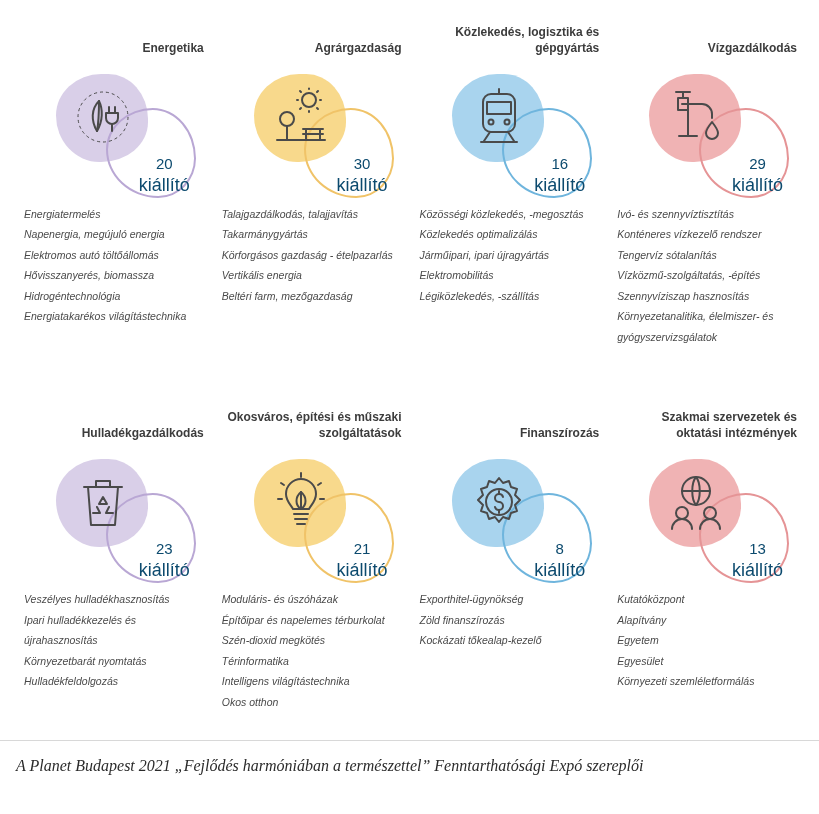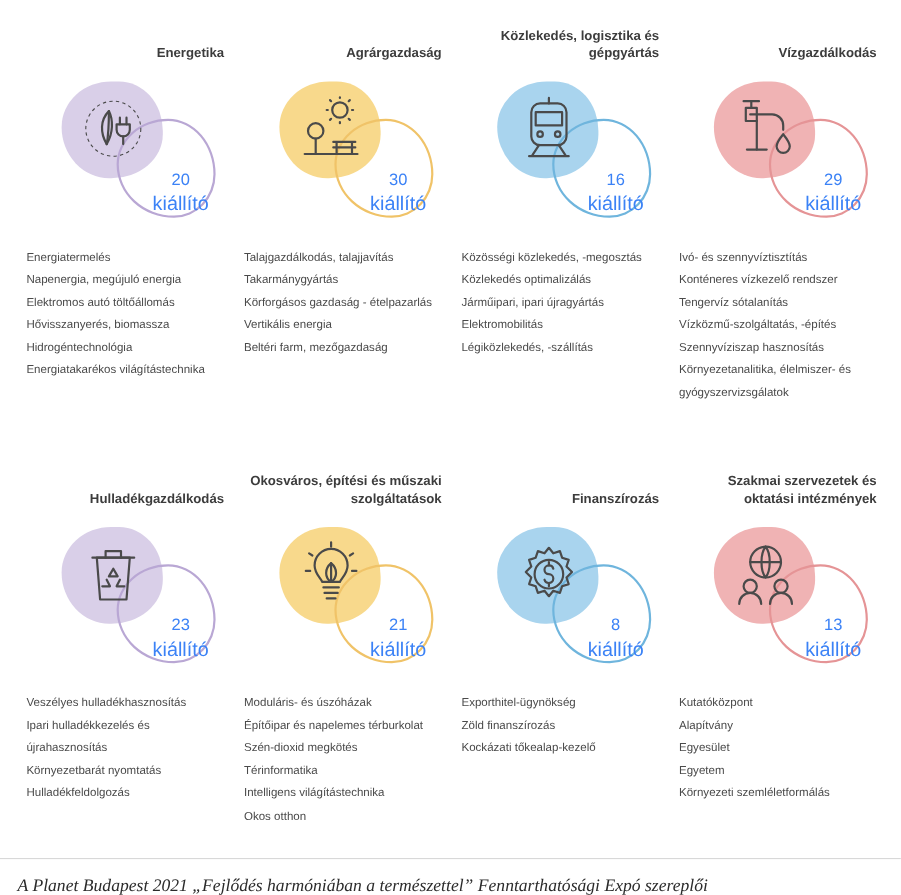--- a/index.html
+++ b/index.html
@@ -77,28 +77,29 @@
     justify-content: center;
   }
   .icon-wrap svg { display: block; }
   .count {
     position: absolute;
     right: 14px;
     bottom: 8px;
     text-align: center;
     font-size: 13px;
     line-height: 1.25;
-    color: #3b82f6;
+    color: #0c4a6e;
   }
   .count .num { font-size: 15px; }
   .count .unit { font-size: 18px; }
 
   .bullets {
-    margin-top: 20px;
+    margin-top: 0;
     padding-left: 2px;
+    font-style: italic;
   }
   .bullets li {
     list-style: none;
     font-size: 10.5px;
     line-height: 1.95;
     color: #4a4a4a;
     margin: 0;
   }
 
   .row-gap { height: 30px; }
@@ -353,21 +354,21 @@
       </svg>
           </div>
           <div class="count">
             <div class="num">13</div>
             <div class="unit">kiállító</div>
           </div>
         </div>
         <ul class="bullets">
           <li>Kutatóközpont</li>
           <li>Alapítvány</li>
+          <li>Egyetem</li>
           <li>Egyesület</li>
-          <li>Egyetem</li>
           <li>Környezeti szemléletformálás</li>
         </ul>
       </div>
     </div>
 </div>
 <div class="hr"></div>
 <div class="caption">A Planet Budapest 2021 „Fejlődés harmóniában a természettel” Fenntarthatósági Expó szereplői</div>
 
 </body></html>

